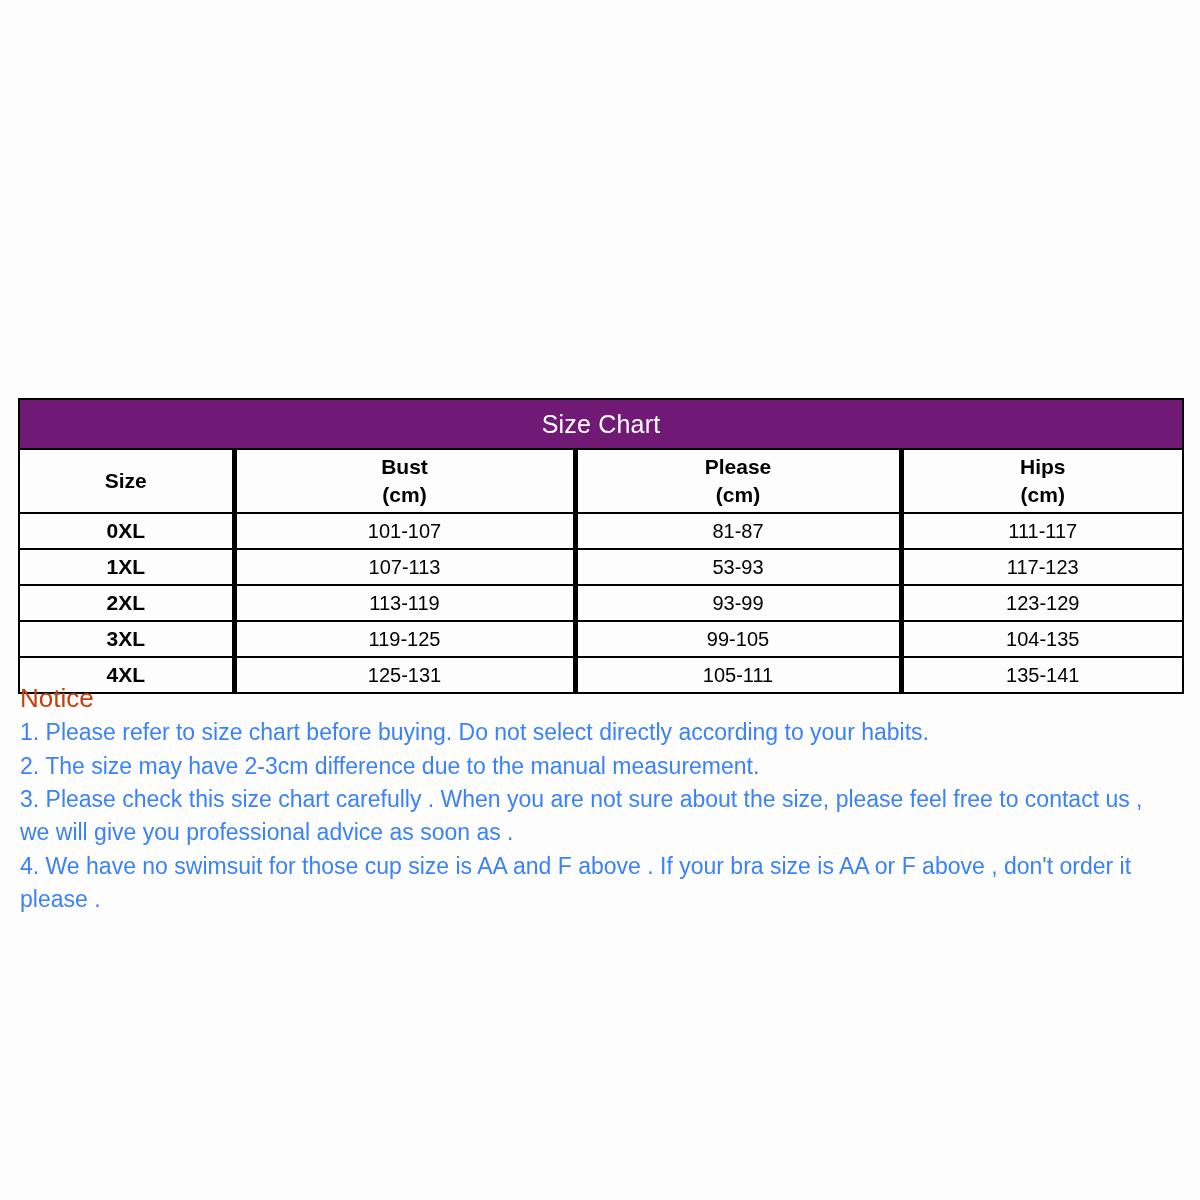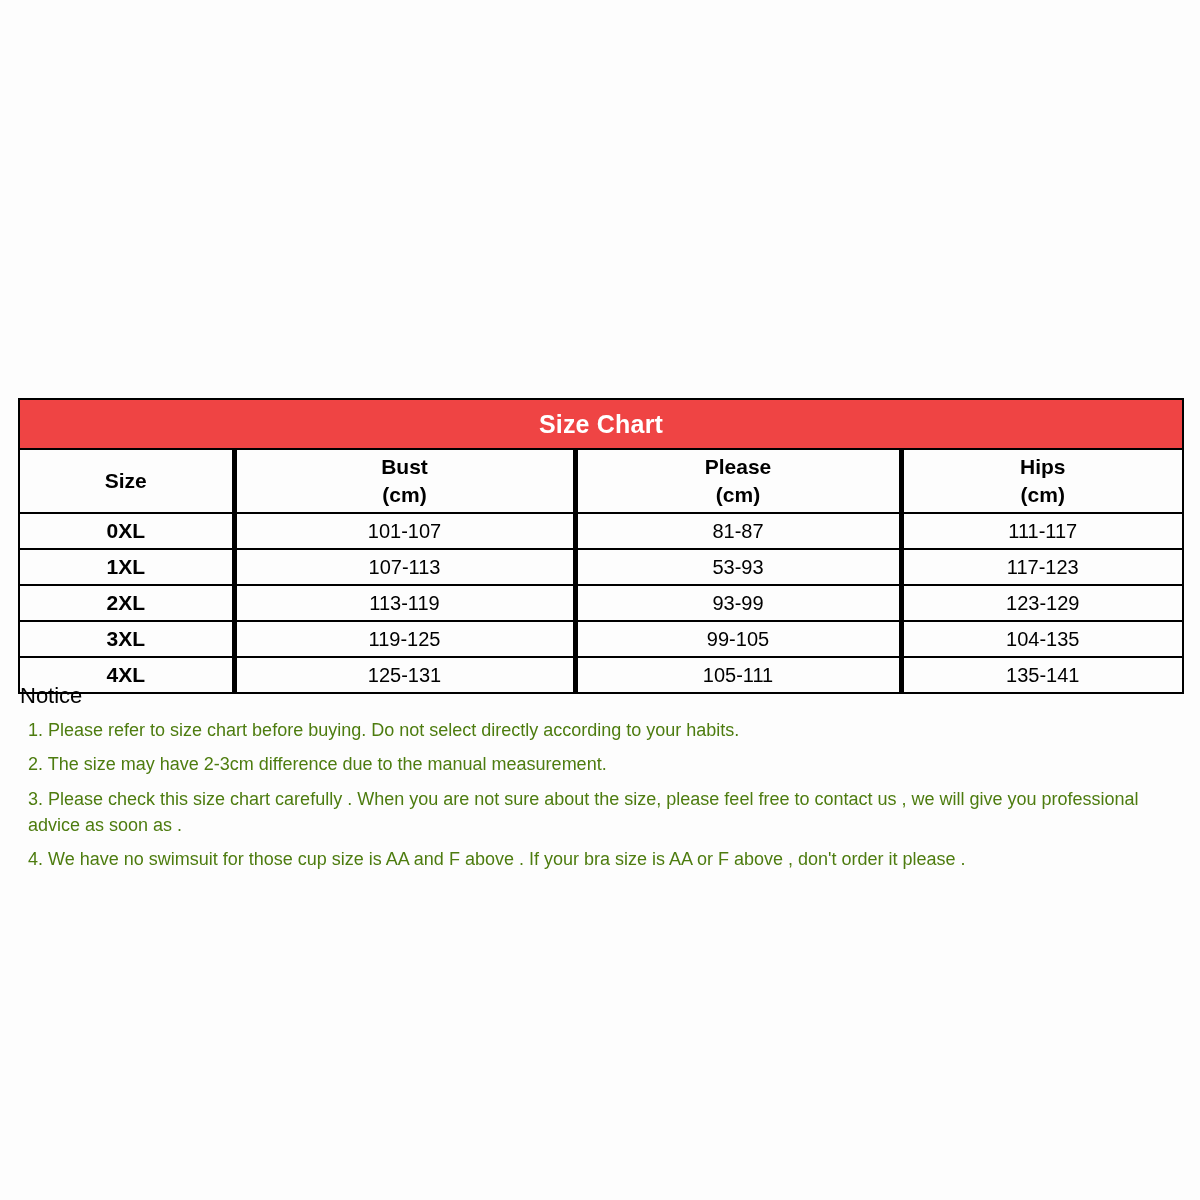--- a/index.html
+++ b/index.html
@@ -31,24 +31,24 @@
 
   table.size-chart td,
   table.size-chart th {
     border: 2px solid #000;
     text-align: center;
     vertical-align: middle;
     padding: 0;
   }
 
   .title-cell {
-    background: #ef4444;
+    background: #701a75;
     color: #ffffff;
     font-size: 25px;
-    font-weight: bold;
+    font-weight: normal;
     height: 48px;
     letter-spacing: 0.2px;
     border: 2px solid #000;
   }
 
   .head-row td {
     height: 62px;
     font-size: 21px;
     font-weight: bold;
     line-height: 1.35;
@@ -76,31 +76,31 @@
 
   #notice {
     position: absolute;
     left: 20px;
     top: 683px;
     width: 1150px;
   }
 
   #notice h2 {
     margin: 0 0 2px 0;
-    font-size: 22px;
+    font-size: 26px;
     font-weight: normal;
-    color: #000000;
+    color: #c2410c;
     line-height: 1.2;
   }
 
   #notice p {
-    margin: 8px;
-    font-size: 18px;
+    margin: 0;
+    font-size: 23px;
     line-height: 1.45;
-    color: #4d7c0f;
+    color: #3b82f6;
   }
 </style>
 </head>
 <body>
 
 <div id="chart-wrap">
   <table class="size-chart">
     <colgroup>
       <col class="col-size">
       <col class="col-bust">

